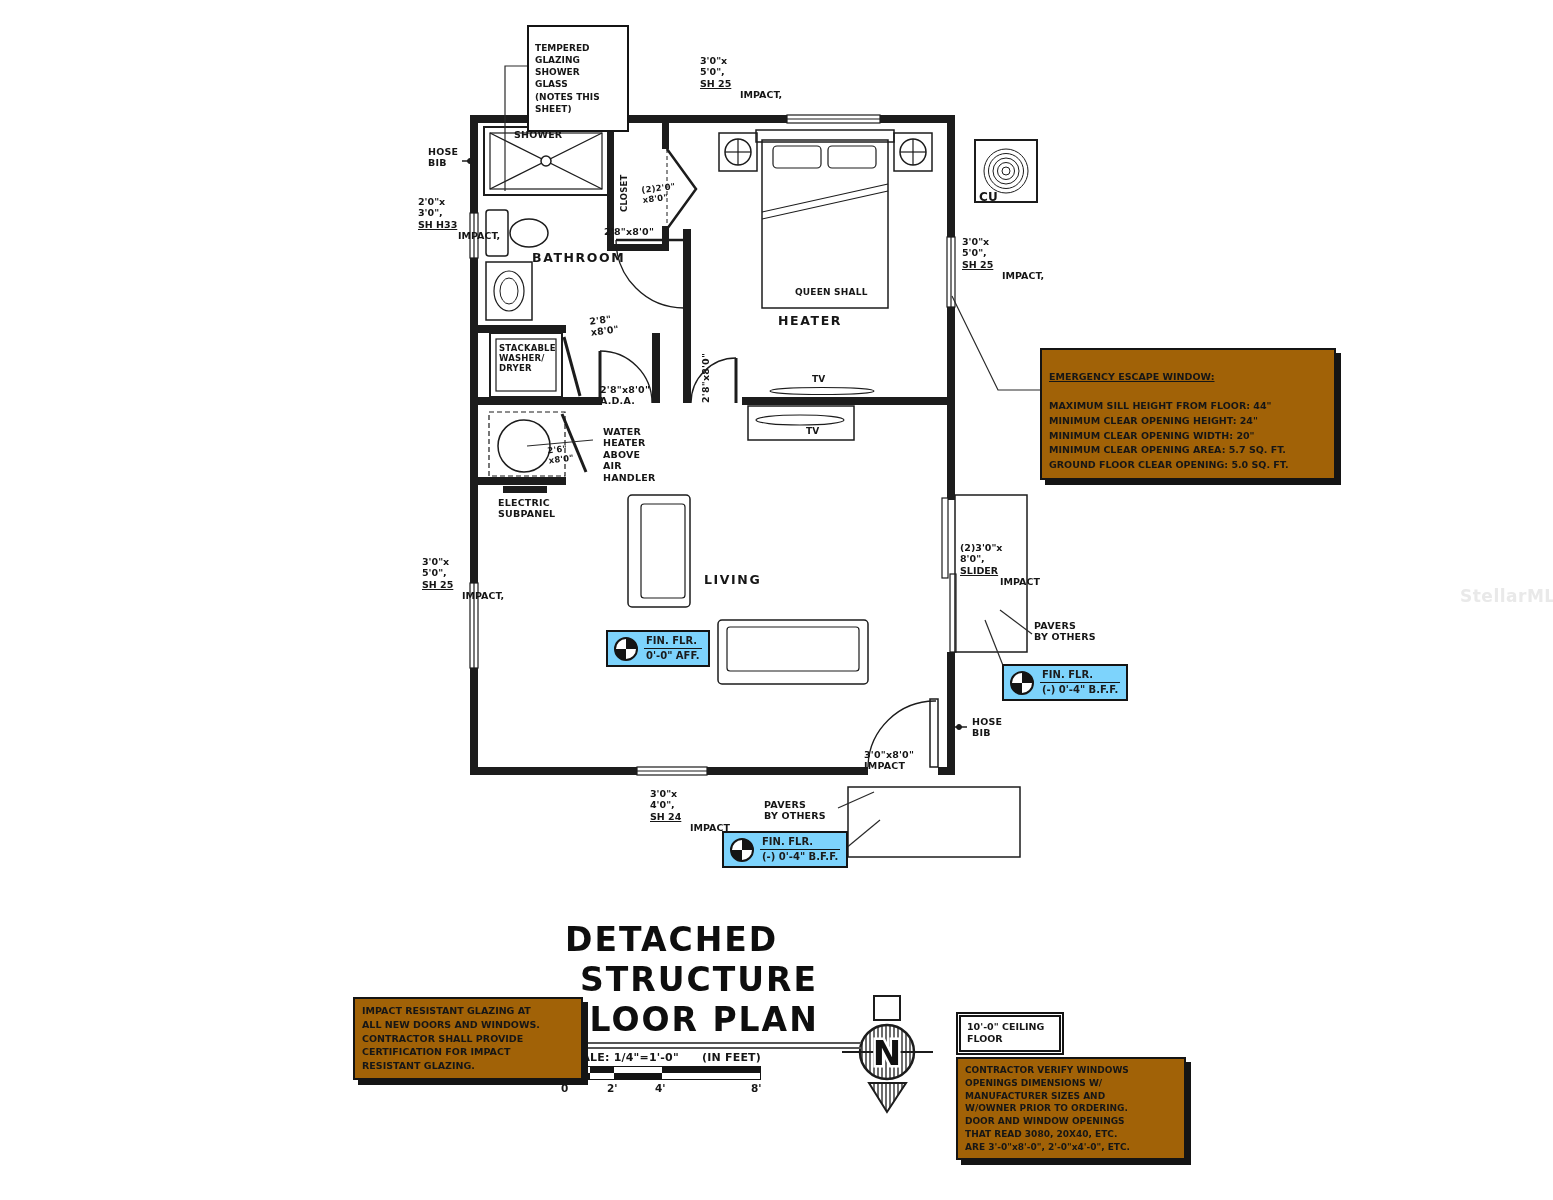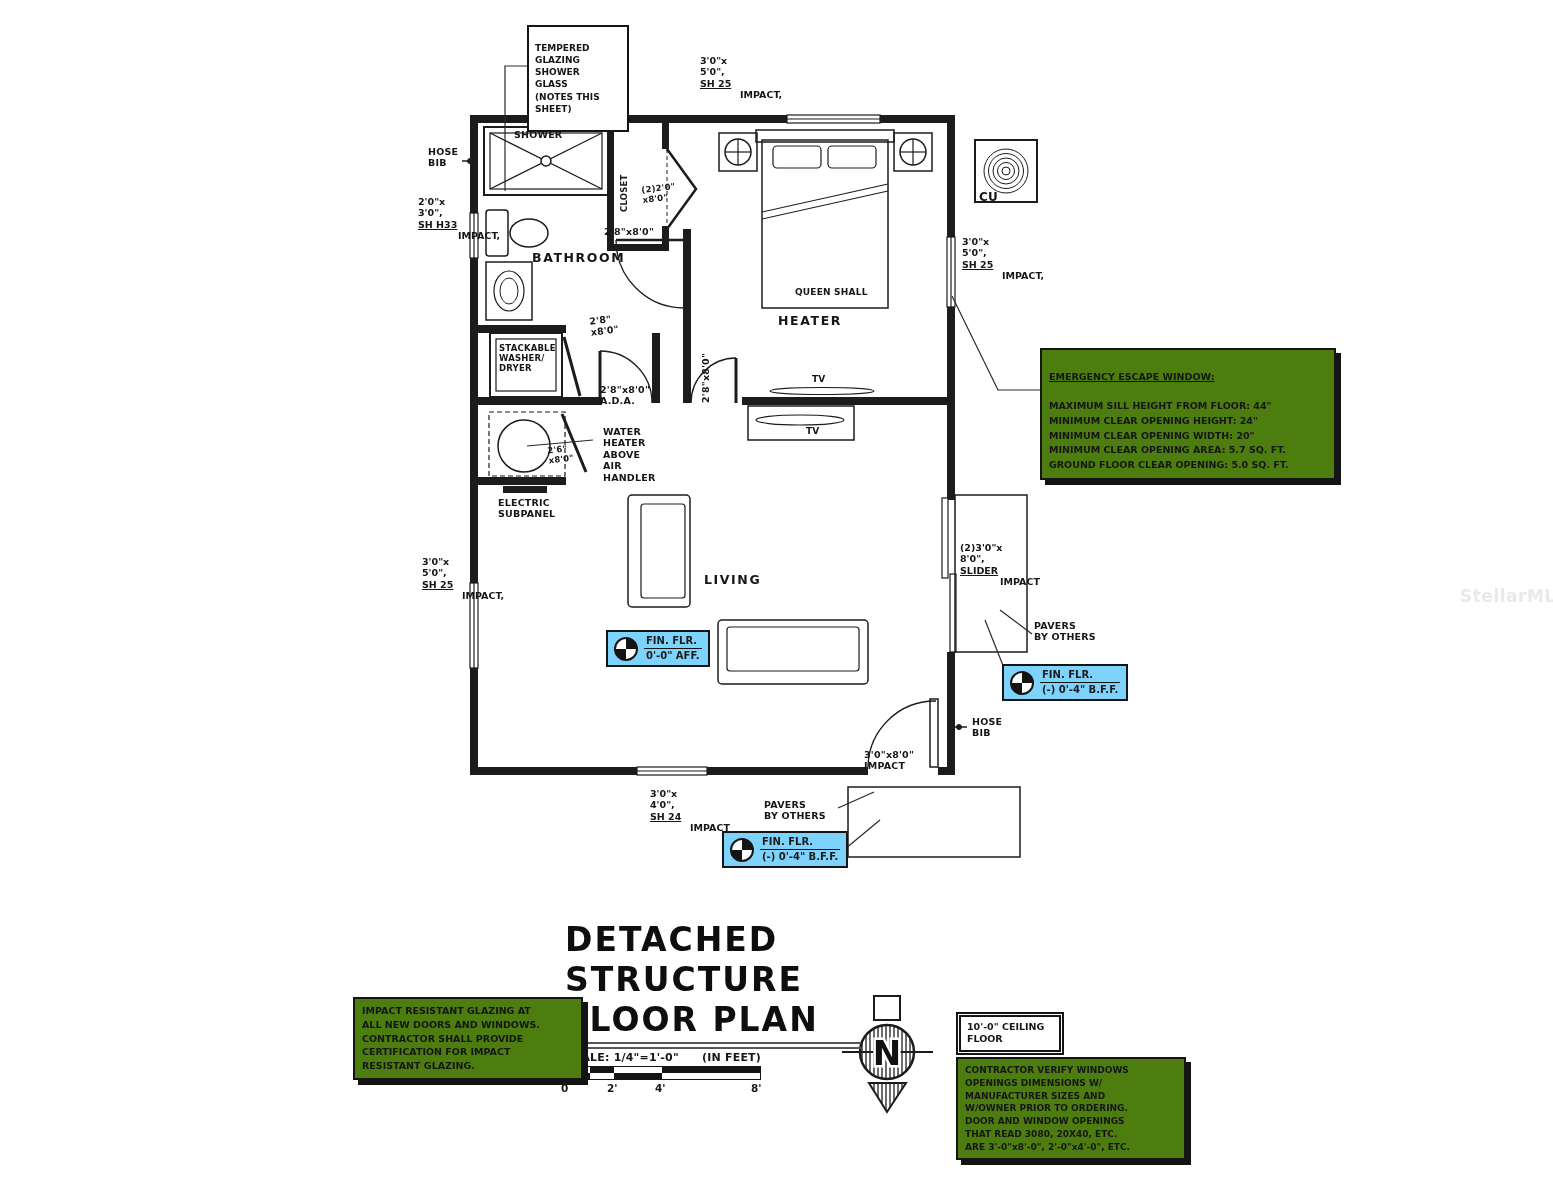--- a/index.html
+++ b/index.html
@@ -10,21 +10,21 @@
        letter-spacing:.2px;white-space:pre-line;color:#161616;}
   .sm{font-size:8.5px;}
   .room{font-size:12.5px;letter-spacing:1.6px;}
   .tiny{font-size:12px;}
   .vert{transform:rotate(-90deg);transform-origin:left top;width:58px;}
   .skew{transform:rotate(-7deg);}
   .wlabel{position:absolute;font-weight:bold;font-size:9.5px;line-height:1.2;color:#161616;}
   .wlabel .sz{display:block;white-space:pre-line;}
   .wlabel .ty{display:block;text-decoration:underline;}
   .wlabel .nt{display:block;padding-left:40px;}
-  .notebox{position:absolute;border:2.5px solid #141414;background:#4d7c0f;padding:5px 7px;
+  .notebox{position:absolute;border:2.5px solid #141414;background:#a16207;padding:5px 7px;
            font-weight:bold;font-size:9.5px;line-height:1.45;white-space:pre-line;
            box-shadow:5px 5px 0 #141414;color:#161616;}
   .plainbox{position:absolute;border:2px solid #141414;background:#fff;padding:15px 6px;
            font-weight:bold;font-size:9px;line-height:1.35;white-space:pre-line;color:#161616;}
   .dblbox{position:absolute;border:5px double #141414;background:#fff;padding:4px 6px;
            font-weight:bold;font-size:9.5px;line-height:1.3;white-space:pre-line;color:#161616;}
   .emtitle{text-decoration:underline;display:block;}
   .ff{position:absolute;display:flex;align-items:center;gap:6px;border:2.5px solid #141414;
       background:#7dd3fc;padding:3px 6px;}
   .ffc{width:20px;height:20px;border-radius:50%;border:2px solid #141414;flex:0 0 auto;
@@ -334,21 +334,21 @@
 
 <div class="ff" style="left:722px;top:831px;">
   <span class="ffc"></span>
   <span class="fft">
     <span class="l1">FIN. FLR.</span>
     <span class="l2">(-) 0'-4" B.F.F.</span>
   </span>
 </div>
 
 <div class="title-line" style="left:565px;top:920px;">DETACHED</div>
-<div class="title-line" style="left:565px;top:960px;text-align:right;">STRUCTURE</div>
+<div class="title-line" style="left:580px;top:960px;text-align:right;">STRUCTURE</div>
 <div class="title-line" style="left:565px;top:1000px;">FLOOR PLAN</div>
 <div class="rule" style="left:565px;top:1042px;width:296px;"></div>
 
 <div class="lbl" style="left:565px;top:1051px;font-size:11px;">SCALE: 1/4"=1'-0"</div>
 <div class="lbl" style="left:702px;top:1051px;font-size:11px;">(IN FEET)</div>
 
 <div class="sbar" style="left:565px;top:1066px;width:194px;height:12px;">
   <div style="left:24px;top:0;width:24px;height:6px;"></div>
   <div style="left:96px;top:0;width:98px;height:6px;"></div>
   <div style="left:0;top:6px;width:24px;height:6px;"></div>

